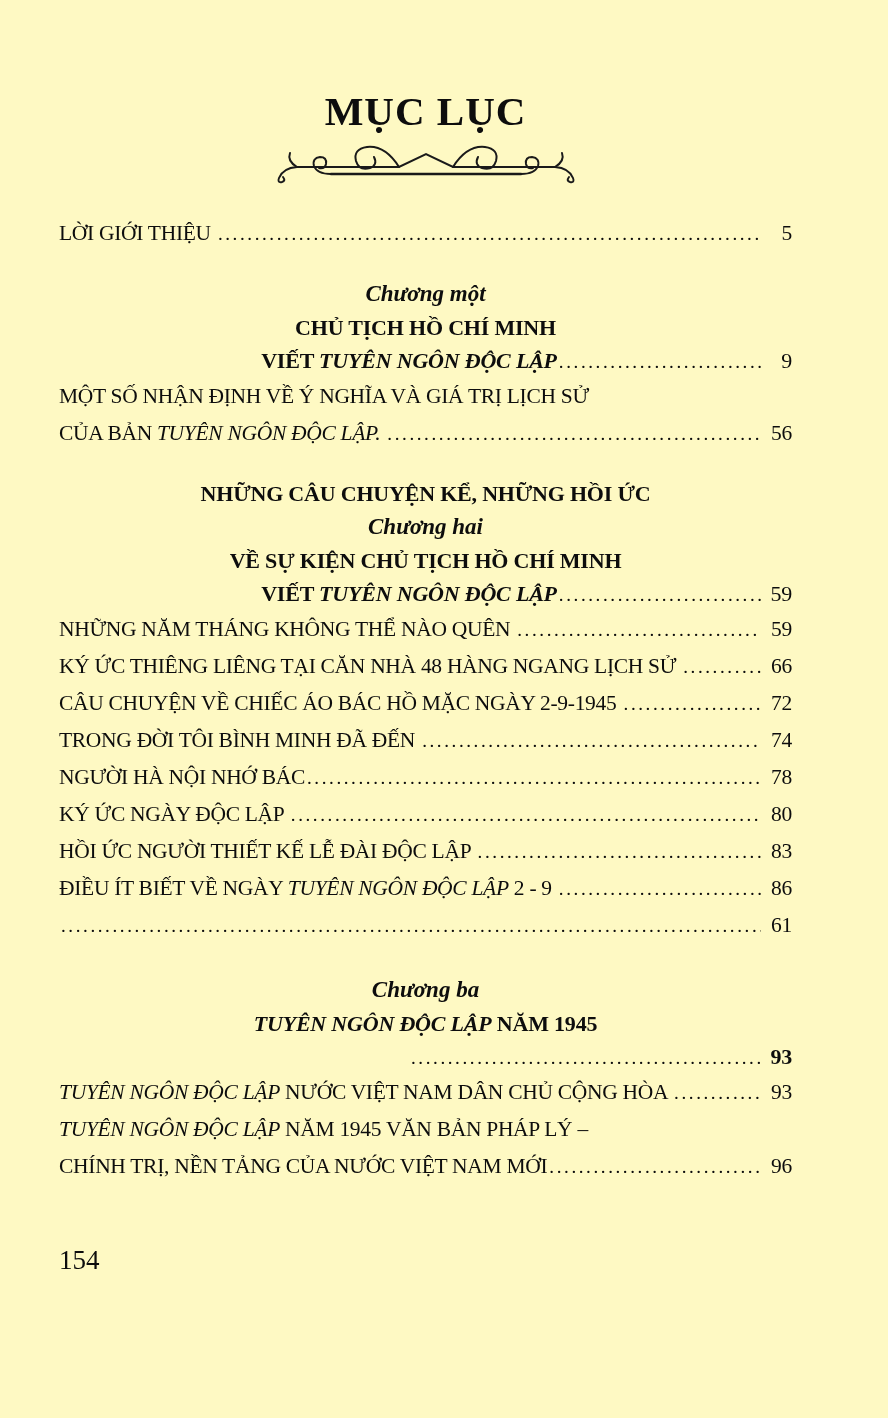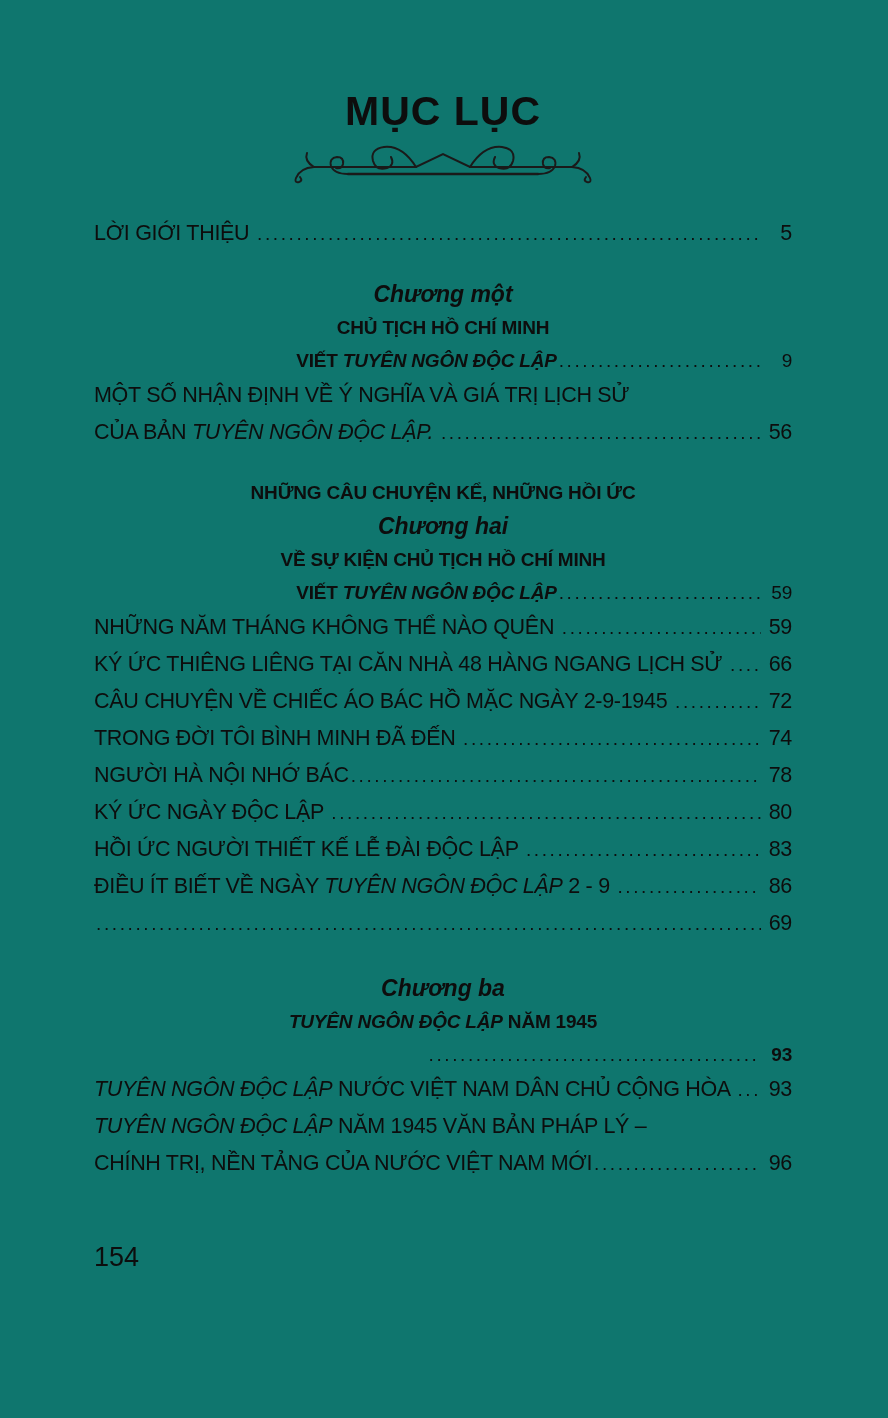--- a/index.html
+++ b/index.html
@@ -1,35 +1,35 @@
 <!DOCTYPE html>
 <html><head>
 <meta charset="utf-8">
 <style>
   html,body{margin:0;padding:0;background:#ffffff;}
   .page{
     width:888px;height:1418px;box-sizing:border-box;
-    padding:88px 96px 0 94px;overflow:hidden;
-    background:#0f766e;color:#0d0d0d;
-    font-family:Liberation Sans, sans-serif;
+    padding:88px 96px 0 59px;overflow:hidden;
+    background:#fef9c3;color:#0d0d0d;
+    font-family:Liberation Serif, serif;
   }
   .book-title{
     margin:0;text-align:center;
     font-size:41px;font-weight:700;line-height:46px;letter-spacing:1px;
   }
   .ornament-wrap{text-align:center;margin-top:3px;height:50px;}
   .row{display:flex;align-items:baseline;}
   .seg{white-space:pre;}
   .seg.it{font-style:italic;}
   .entry{font-size:21.5px;line-height:37px;letter-spacing:-0.3px;}
   .intro-block{margin-top:28px;}
   .chapter{margin-top:25px;}
   .chapter:last-of-type{margin-top:29px;}
   .chapter-name{justify-content:center;font-weight:700;font-style:italic;font-size:23px;line-height:34px;align-items:center;}
-  .chapter-title{font-weight:700;font-size:19px;line-height:33px;letter-spacing:-0.2px;}
+  .chapter-title{font-weight:700;font-size:22px;line-height:33px;letter-spacing:-0.2px;}
   .chapter-title.no-page{justify-content:center;}
   .chapter-title .spacer{flex:1;}
   .dots{flex:1;overflow:hidden;white-space:nowrap;margin-left:2px;}
   .dots::after{
     font-weight:400;font-style:normal;font-size:19px;letter-spacing:2.6px;
     content:"...................................................................................................................................................................................................................................................";
   }
   .pg{margin-left:5px;min-width:26px;text-align:right;font-weight:400;font-style:normal;}
   .pg.pg-bold{font-weight:700;}
   .footer-page{font-size:27px;line-height:34px;margin-top:58px;}
@@ -138,21 +138,21 @@
           <span class="dots"></span>
           <span class="pg">83</span>
         </div>
         <div class="row entry has-page">
           <span class="text"><span class="seg">ĐIỀU ÍT BIẾT VỀ NGÀY </span><span class="seg it">TUYÊN NGÔN ĐỘC LẬP</span><span class="seg"> 2 - 9 </span></span>
           <span class="dots"></span>
           <span class="pg">86</span>
         </div>
         <div class="row entry has-page">
           <span class="dots"></span>
-          <span class="pg">69</span>
+          <span class="pg">61</span>
         </div>
       </section>
       <section class="chapter">
         <div class="row chapter-name">
           <span class="seg it">Chương ba</span>
         </div>
         <div class="row chapter-title no-page">
           <span class="text"><span class="seg it">TUYÊN NGÔN ĐỘC LẬP</span><span class="seg"> NĂM 1945</span></span>
         </div>
         <div class="row chapter-title has-page">

